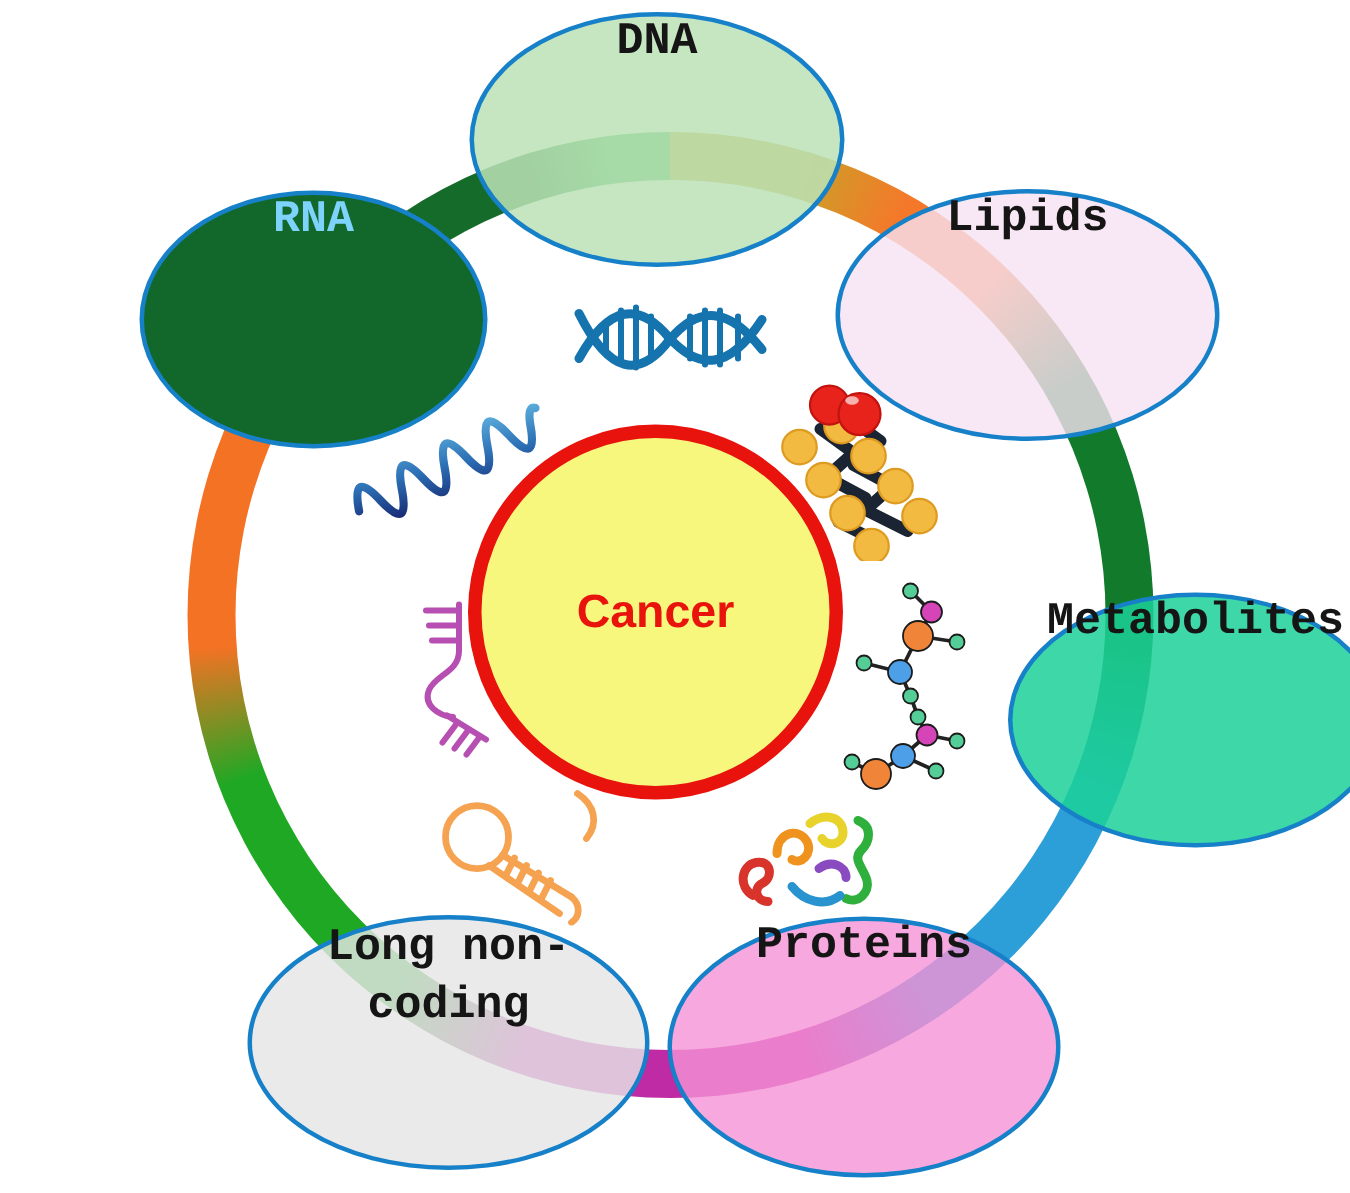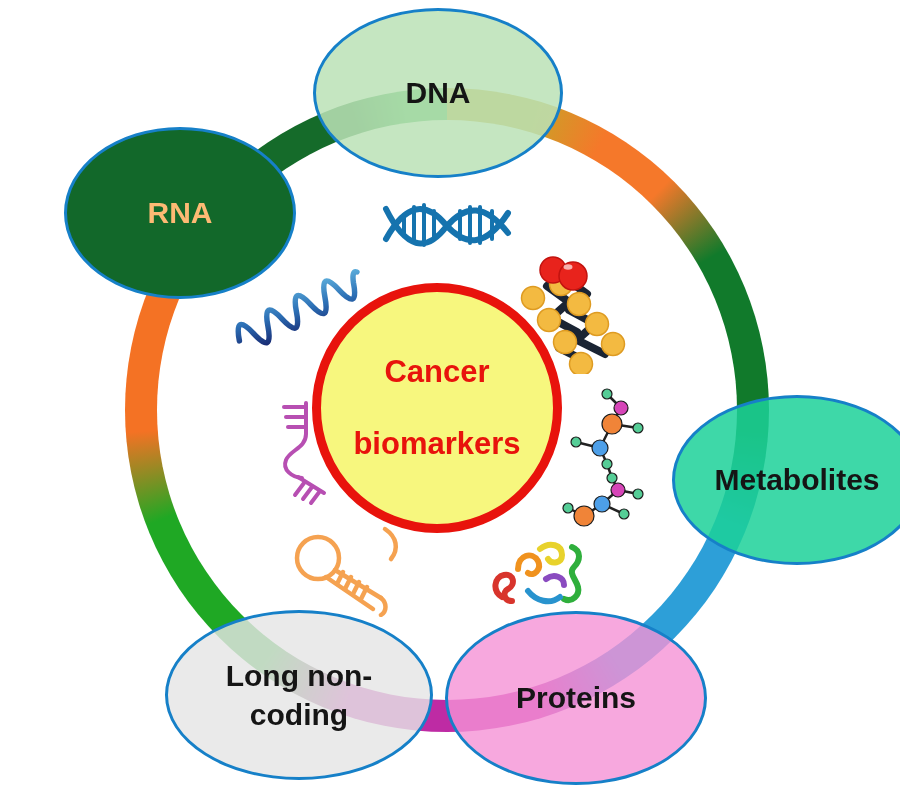--- a/index.html
+++ b/index.html
@@ -15,30 +15,30 @@
           #BE2BA4 163deg 199deg,
           #1FA824 216deg 249deg,
           #F47224 266deg 299deg,
           #156B2A 316deg 342deg,
           #2EAC4A 352deg 360deg);
         z-index:0;}
   .ring-hole{position:absolute;left:157px;top:120px;width:580px;height:580px;border-radius:50%;
         background:#ffffff;z-index:1;}
   
   .node{position:absolute;border:3px solid #1680C8;border-radius:50%;display:flex;
-        align-items:center;justify-content:center;text-align:center;
-        font-weight:700;font-size:30px;color:#151515;z-index:2;box-sizing:border-box;}
+        justify-content:center;text-align:center;
+        font-weight:700;font-size:30px;color:#151515;z-index:2;box-sizing:border-box;font-family:Liberation Mono, monospace;}
   .node-dna        {left:313px;top:8px;  width:250px;height:170px;background:rgba(187,226,182,.85);}
   .node-lipids     {left:557px;top:126px;width:256px;height:168px;background:rgba(246,226,243,.80);}
   .node-metabolites{left:672px;top:395px;width:250px;height:170px;background:rgba(28,209,153,.85);}
   .node-proteins   {left:445px;top:611px;width:262px;height:174px;background:rgba(245,146,214,.80);}
   .node-lnc        {left:165px;top:610px;width:268px;height:170px;background:rgba(229,229,229,.82);}
   .node-lnc span   {display:inline-block;width:205px;line-height:1.3;}
   .node-mirnas     {left:7px;  top:395px;width:242px;height:170px;background:rgba(250,211,180,.80);}
-  .node-rna        {left:64px; top:127px;width:232px;height:172px;background:#12682A;color:#fdba74;}
+  .node-rna        {left:93px; top:127px;width:232px;height:172px;background:#12682A;color:#7dd3fc;}
   
   .center-node{position:absolute;left:312px;top:283px;width:250px;height:250px;border-radius:50%;
         box-sizing:border-box;border:9px solid #E8130C;background:#F7F77E;z-index:4;
         display:flex;flex-direction:column;align-items:center;justify-content:center;
         color:#E8130C;font-weight:700;font-size:31px;line-height:1.55;text-align:center;gap:24px;}
   
   .icon{position:absolute;z-index:3;}
   .icon-dna     {left:380px;top:195px;}
   .icon-lipid   {left:505px;top:252px;}
   .icon-metab   {left:560px;top:388px;}
@@ -51,36 +51,38 @@
 <body>
 
 <div class="canvas">
 
   <div class="ring"></div>
   <div class="ring-hole"></div>
 
   <div class="node node-dna">
     <span>DNA</span>
   </div>
+  <div class="node node-lipids">
+    <span>Lipids</span>
+  </div>
   <div class="node node-metabolites">
     <span>Metabolites</span>
   </div>
   <div class="node node-proteins">
     <span>Proteins</span>
   </div>
   <div class="node node-lnc">
     <span>Long non-coding</span>
   </div>
   <div class="node node-rna">
     <span>RNA</span>
   </div>
 
   <div class="center-node">
     <span>Cancer</span>
-    <span>biomarkers</span>
   </div>
 
   <svg class="icon icon-dna" width="135" height="65" viewBox="0 0 135 65">
     <g stroke="#1573AE" fill="none" stroke-linecap="round">
       <g stroke-width="4">
         <path d="M24,20 L24,38"></path>
           <path d="M34,12 L34,46"></path>
           <path d="M44,10 L44,50"></path>
           <path d="M54,16 L54,42"></path>
         <path d="M80,16 L80,44"></path>

